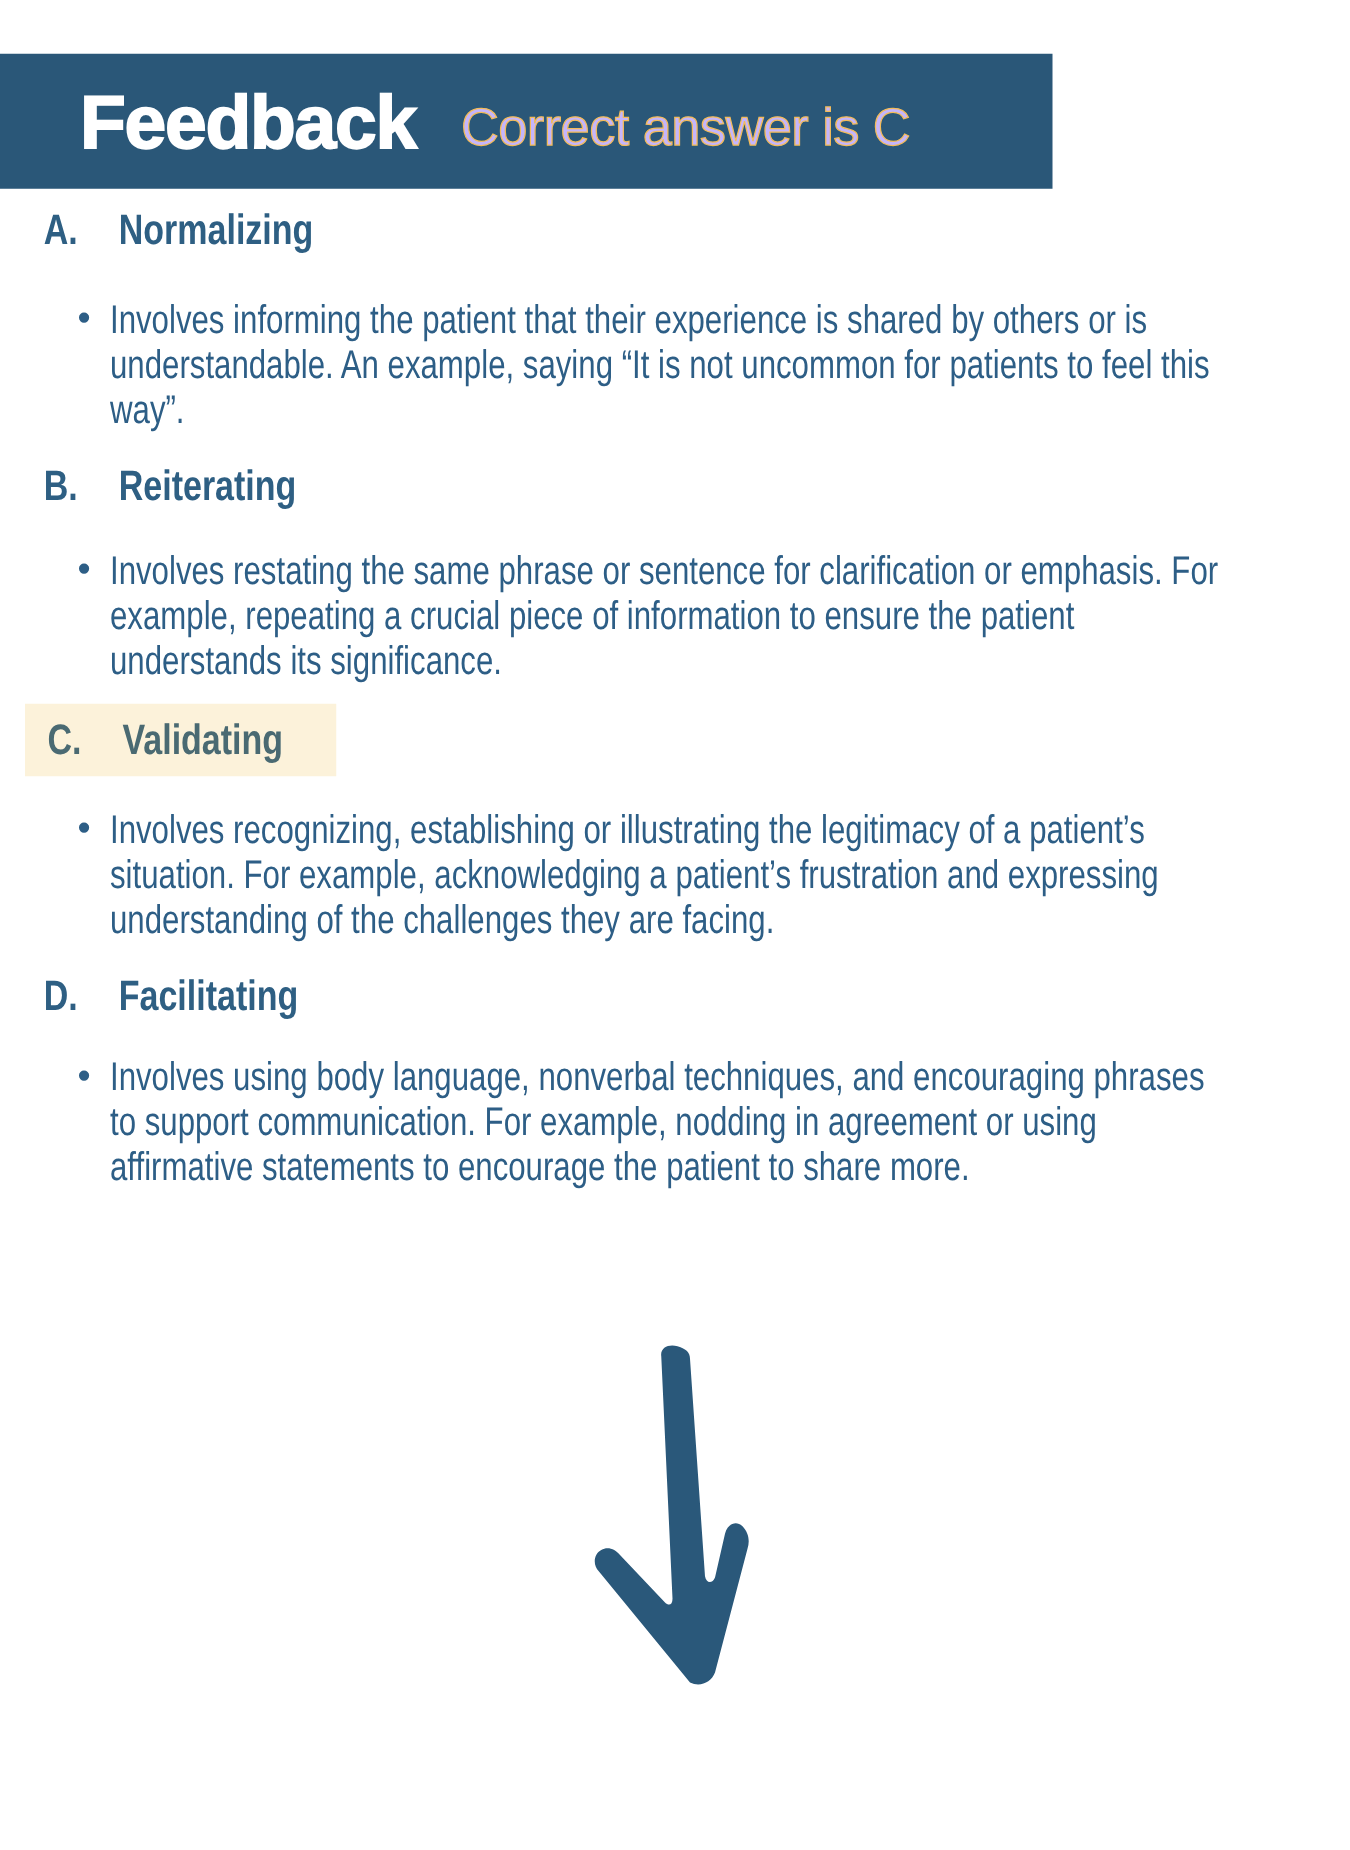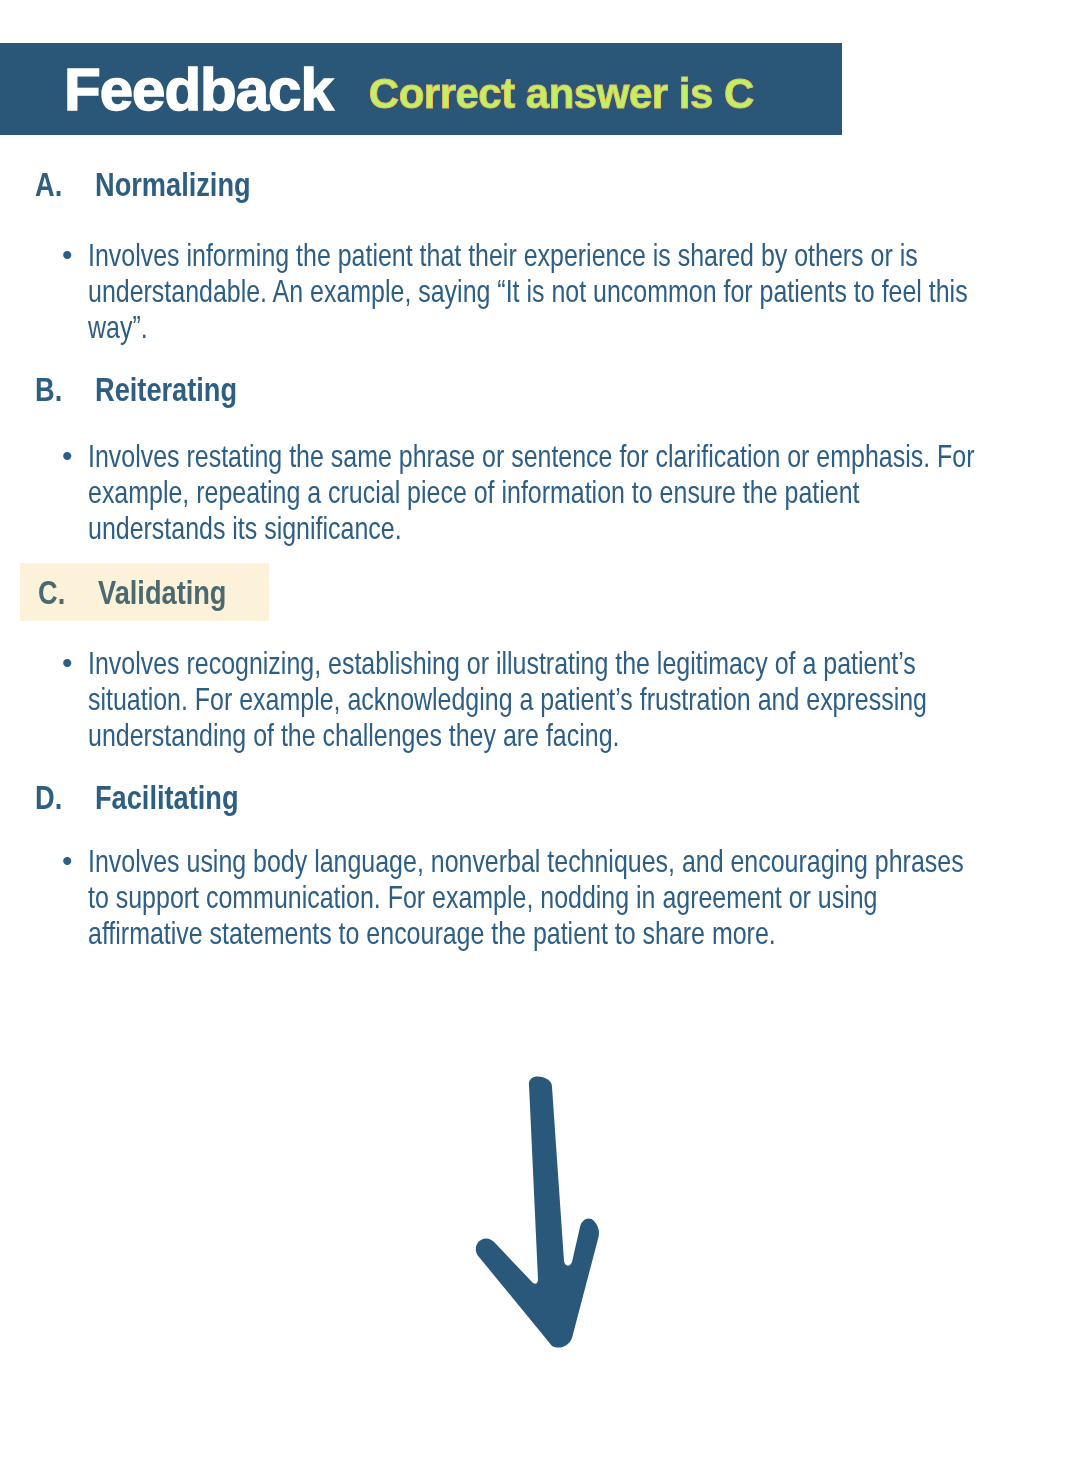--- a/index.html
+++ b/index.html
@@ -6,38 +6,38 @@
   .page{
     position:relative;
     width:1080px;height:1480px;
     background:#ffffff;
     overflow:hidden;
     font-family:"Liberation Sans",sans-serif;
   }
   
   .banner{
     position:absolute;left:0;top:43px;
-    width:842px;height:92px;
+    width:842px;height:108px;
     background:#2A5778;
     display:flex;align-items:baseline;text-align:center;
   }
   .banner-title{
     margin-left:64px;
     align-self:center;
     font-size:60px;font-weight:700;
     color:#ffffff;
     letter-spacing:-1px;
     -webkit-text-stroke:1.5px #ffffff;
   }
   .banner-subtitle{
     margin-left:36px;
     align-self:center;
     padding-top:10px;
-    font-size:42px;font-weight:700;
-    color:#bef264;
+    font-size:42px;font-weight:400;
+    color:#c4b5fd;
     letter-spacing:-0.5px;
     -webkit-text-stroke:1px #F3BC5A;
   }
   
   .option-heading{
     position:absolute;left:35px;
     display:flex;gap:26px;
     font-size:34px;font-weight:700;
     color:#2E5F83;
     line-height:32px;

